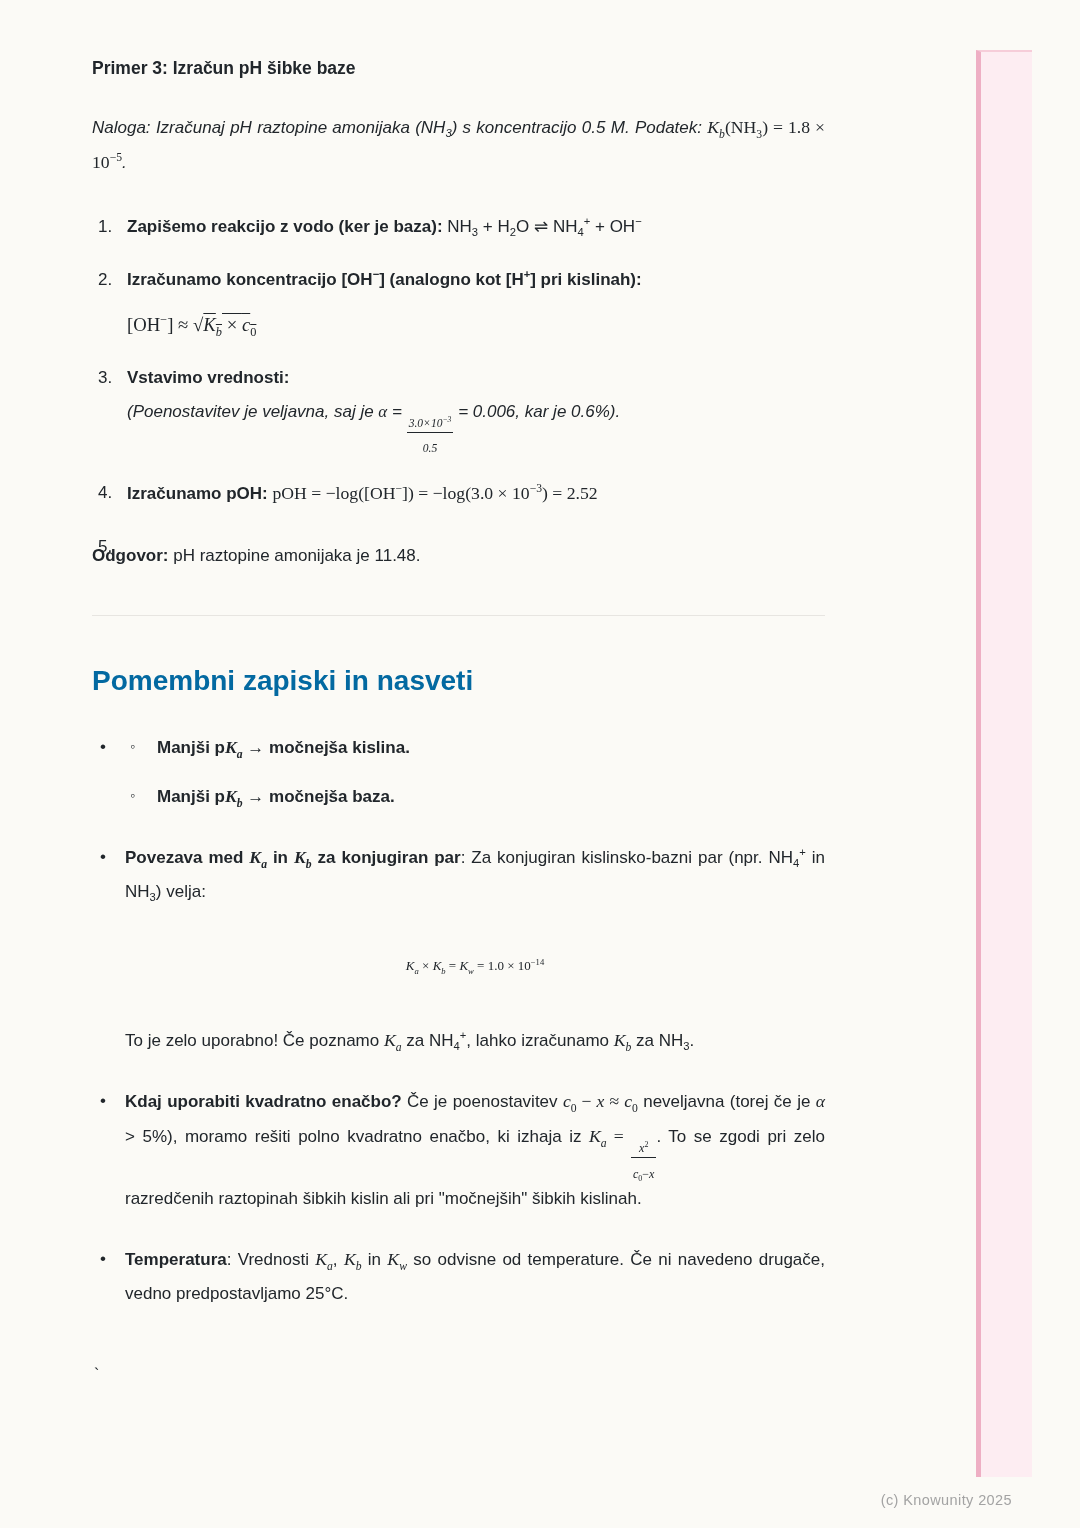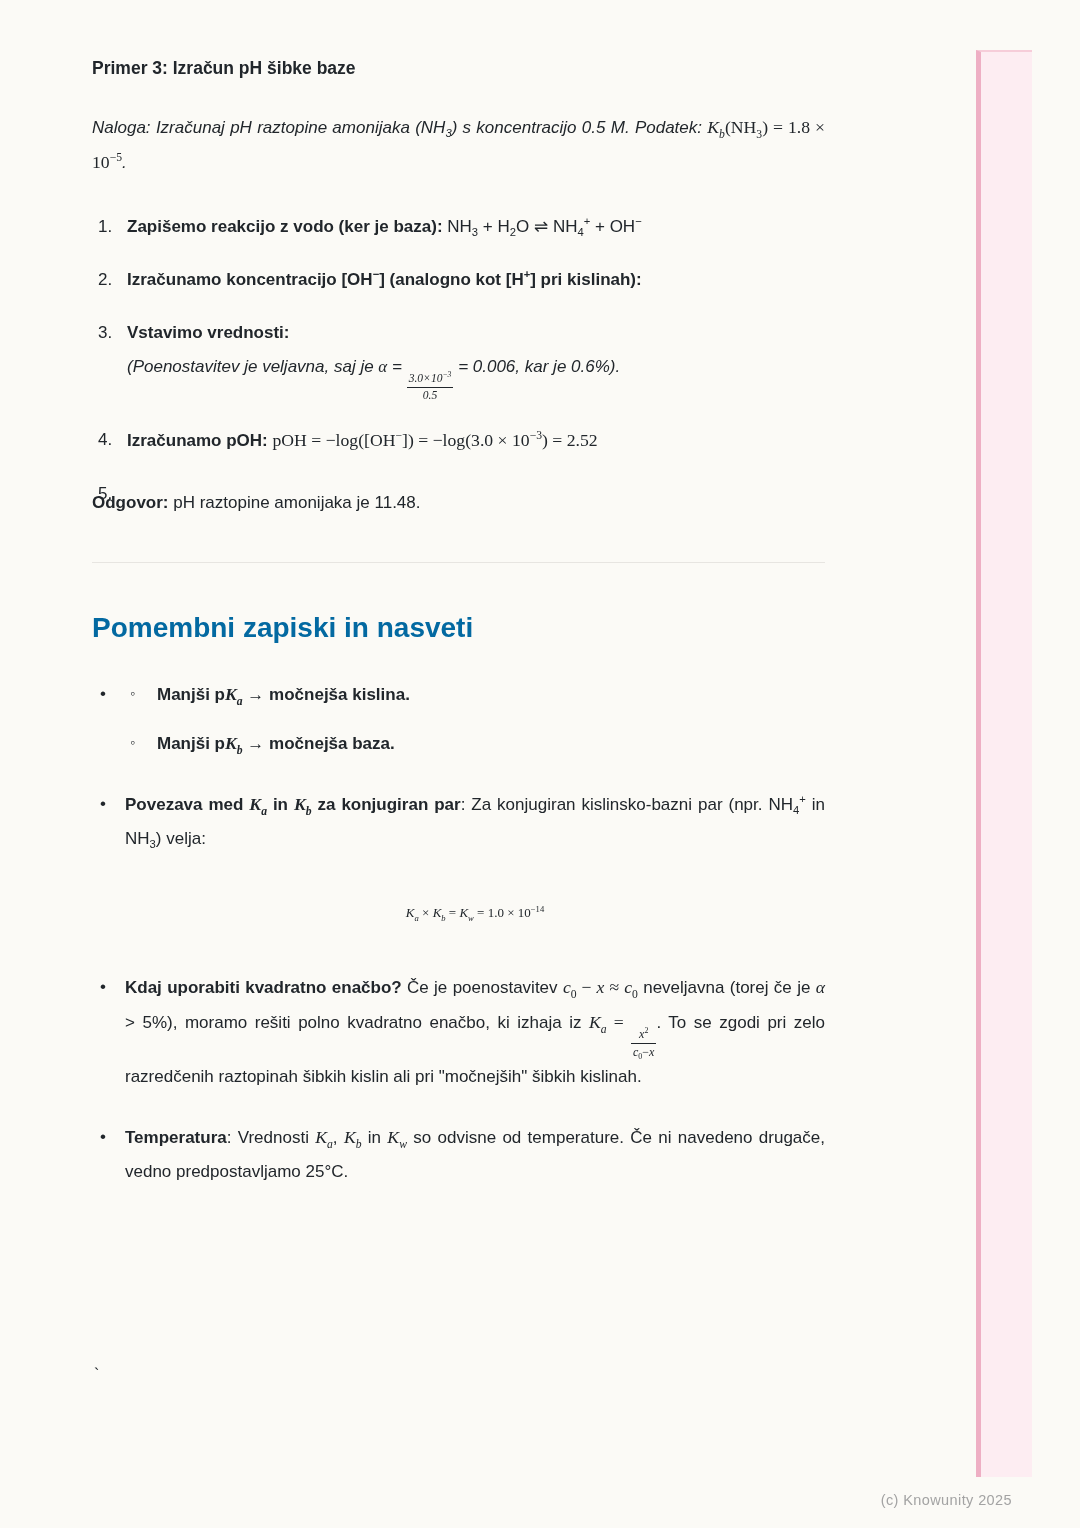--- a/index.html
+++ b/index.html
@@ -36,21 +36,21 @@
     font-family:"Liberation Serif",serif;}
   .after-par{margin-top:0;}
   
   .srf{font-family:"Liberation Serif",serif;font-style:normal;font-size:1.04em;}
   em{font-family:"Liberation Serif",serif;font-style:italic;}
   sub,sup{font-size:0.66em;line-height:0;}
   .rad{font-family:"Liberation Serif",serif;}
   .ol{text-decoration:overline;}
   .frac{display:inline-flex;flex-direction:column;vertical-align:-0.9em;
     text-align:center;font-size:0.68em;line-height:1.35;
-    font-family:"Liberation Serif",serif;}
+    font-family:"Liberation Serif",serif;gap:8px;}
   .fn{border-bottom:1.2px solid #21262b;padding:0 2px;}
   .fd{padding:0 2px;}
   
   .footer{position:absolute;top:1491px;right:68px;font-size:14.5px;
     color:#a3a3a3;letter-spacing:0.4px;z-index:2;line-height:18px;}
   .stray{position:absolute;left:94px;top:1366px;font-size:16px;z-index:1;}
 </style>
 </head>
 <body style="background: rgb(251, 250, 246); color: rgb(33, 38, 43);">
 
@@ -65,20 +65,21 @@
   <div class="steps">
 
     <div class="step">
       <span class="step-num">1.</span>
       <span><b>Zapišemo reakcijo z vodo (ker je baza):</b> NH<sub>3</sub> + H<sub>2</sub>O ⇌ NH<sub>4</sub><sup>+</sup> + OH<sup>−</sup></span>
     </div>
 
     <div class="step">
       <span class="step-num">2.</span>
       <span><b>Izračunamo koncentracijo [OH<sup>−</sup>] (analogno kot [H<sup>+</sup>] pri kislinah):</b></span>
+      <div class="eq"><span class="srf">[OH<sup>−</sup>] ≈ <span class="rad">√</span><span class="ol"><em>K</em><sub><em>b</em></sub> × <em>c</em><sub>0</sub></span></span></div>
     </div>
 
     <div class="step">
       <span class="step-num">3.</span>
       <span><b>Vstavimo vrednosti:</b></span>
       <div class="note-line"><i>(Poenostavitev je veljavna, saj je <em>α</em> = <span class="frac">
               <span class="fn">3.0×10<sup>−3</sup></span>
               <span class="fd">0.5</span>
             </span> = 0.006, kar je 0.6%).</i></div>
     </div>
@@ -111,20 +112,21 @@
       <div class="sub">
         <span class="s-marker">◦</span>
         <span><b>Manjši p<span class="srf"><em>K</em><sub><em>b</em></sub></span> → močnejša baza.</b></span>
       </div>
     </div>
 
     <div class="bullet">
       <span class="b-marker">•</span>
       <span><b>Povezava med <span class="srf"><em>K</em><sub><em>a</em></sub></span> in <span class="srf"><em>K</em><sub><em>b</em></sub></span> za konjugiran par</b>: Za konjugiran kislinsko-bazni par (npr. NH<sub>4</sub><sup>+</sup> in NH<sub>3</sub>) velja:</span>
       <div class="eq-center"><em>K</em><sub><em>a</em></sub> × <em>K</em><sub><em>b</em></sub> = <em>K</em><sub><em>w</em></sub> = 1.0 × 10<sup>−14</sup></div>
+      <div class="after-par">To je zelo uporabno! Če poznamo <span class="srf"><em>K</em><sub><em>a</em></sub></span> za NH<sub>4</sub><sup>+</sup>, lahko izračunamo <span class="srf"><em>K</em><sub><em>b</em></sub></span> za NH<sub>3</sub>.</div>
     </div>
 
     <div class="bullet">
       <span class="b-marker">•</span>
       <span><b>Kdaj uporabiti kvadratno enačbo?</b> Če je poenostavitev <span class="srf"><em>c</em><sub>0</sub> − <em>x</em> ≈ <em>c</em><sub>0</sub></span> neveljavna (torej če je <span class="srf"><em>α</em></span> &gt; 5%), moramo rešiti polno kvadratno enačbo, ki izhaja iz <span class="srf"><em>K</em><sub><em>a</em></sub> = <span class="frac">
               <span class="fn"><em>x</em><sup>2</sup></span>
               <span class="fd"><em>c</em><sub>0</sub>−<em>x</em></span>
             </span></span>. To se zgodi pri zelo razredčenih raztopinah šibkih kislin ali pri "močnejših" šibkih kislinah.</span>
     </div>
 

